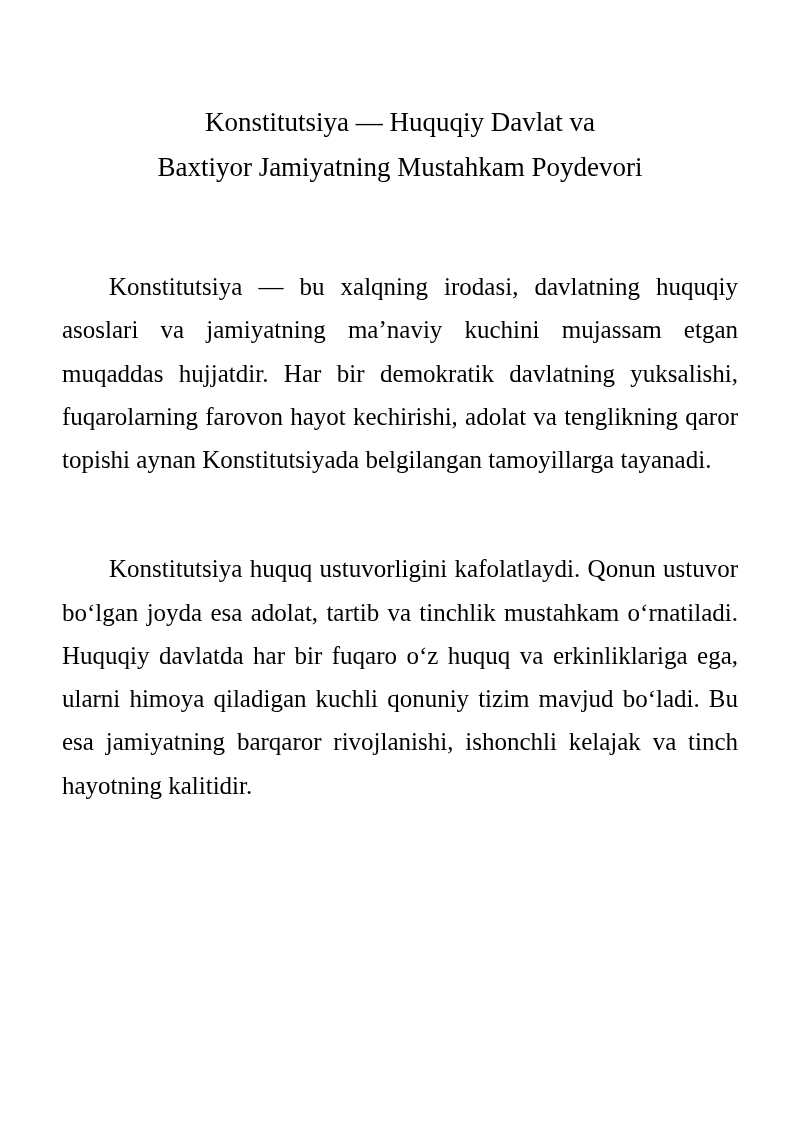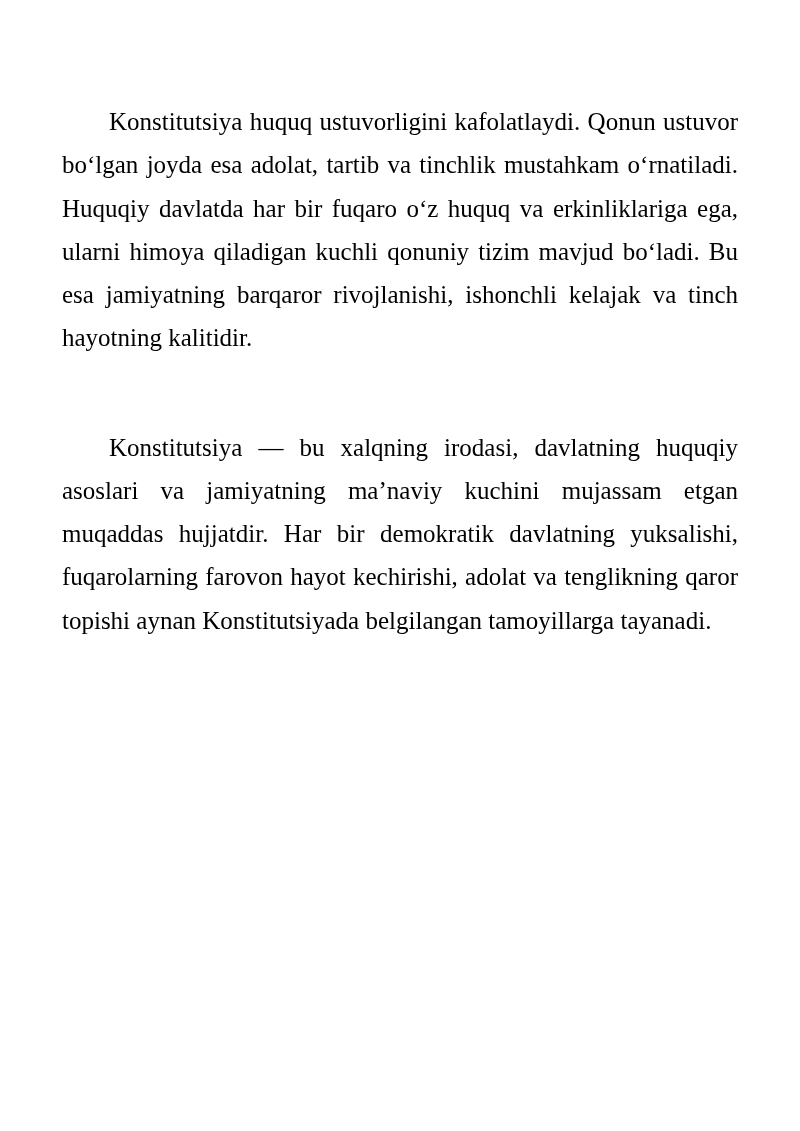--- a/index.html
+++ b/index.html
@@ -40,19 +40,23 @@
   }
   .doc-body p:last-child {
     margin-bottom: 0;
   }
 </style>
 </head>
 <body>
 
 <div class="page">
 
+  <h1 class="doc-title">
+    <span class="title-line">Konstitutsiya — Huquqiy Davlat va</span>
+    <span class="title-line">Baxtiyor Jamiyatning Mustahkam Poydevori</span>
+  </h1>
 
   <div class="doc-body">
+    <p>Konstitutsiya — bu xalqning irodasi, davlatning huquqiy asoslari va jamiyatning ma’naviy kuchini mujassam etgan muqaddas hujjatdir. Har bir demokratik davlatning yuksalishi, fuqarolarning farovon hayot kechirishi, adolat va tenglikning qaror topishi aynan Konstitutsiyada belgilangan tamoyillarga tayanadi.</p>
     <p>Konstitutsiya huquq ustuvorligini kafolatlaydi. Qonun ustuvor boʻlgan joyda esa adolat, tartib va tinchlik mustahkam oʻrnatiladi. Huquqiy davlatda har bir fuqaro oʻz huquq va erkinliklariga ega, ularni himoya qiladigan kuchli qonuniy tizim mavjud boʻladi. Bu esa jamiyatning barqaror rivojlanishi, ishonchli kelajak va tinch hayotning kalitidir.</p>
-    <p>Konstitutsiya — bu xalqning irodasi, davlatning huquqiy asoslari va jamiyatning ma’naviy kuchini mujassam etgan muqaddas hujjatdir. Har bir demokratik davlatning yuksalishi, fuqarolarning farovon hayot kechirishi, adolat va tenglikning qaror topishi aynan Konstitutsiyada belgilangan tamoyillarga tayanadi.</p>
   </div>
 
 </div>
 
 </body></html>

